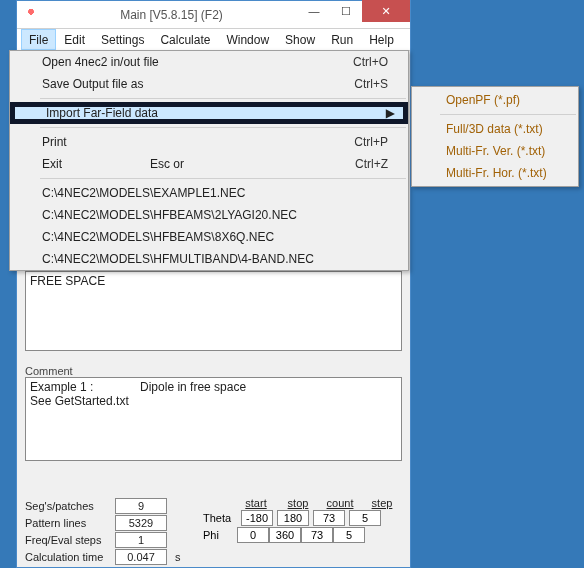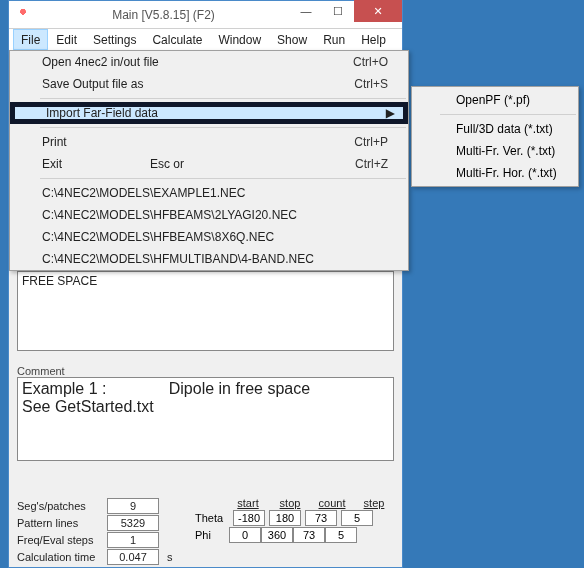--- a/index.html
+++ b/index.html
@@ -1,42 +1,42 @@
 <!DOCTYPE html>
 <html><head>
 <meta charset="utf-8">
 <style>
 * { box-sizing: border-box; margin: 0; padding: 0; font-family: "Segoe UI", Tahoma, sans-serif; }
 body { background: #3579b8; width: 584px; height: 568px; overflow: hidden; font-size: 12px; }
-.window { position: absolute; left: 8px; top: 0; width: 395px; height: 568px; background: #f0f0f0; border: 1px solid #4a8ac9; }
+.window { position: absolute; left: 16px; top: 0; width: 395px; height: 568px; background: #f0f0f0; border: 1px solid #4a8ac9; }
 .titlebar { height: 28px; background: #fff; display: flex; align-items: center; border-bottom: 1px solid #d0d0d0; position: relative; }
 .title-icon { width: 16px; height: 16px; margin: 0 6px; background: radial-gradient(circle at 50% 30%, #ff6b6b 20%, #fff 22%, #fff 40%, transparent 42%); border-radius: 50% 50% 0 0; }
 .title-text { flex: 1; text-align: center; font-size: 12px; color: #555; }
 .win-controls { display: flex; height: 100%; }
 .win-btn { width: 32px; height: 22px; display: flex; align-items: center; justify-content: center; font-size: 11px; color: #333; margin-top: -1px; }
 .win-close { background: #c75050; color: #fff; width: 48px; }
 .menubar { height: 22px; background: #fff; display: flex; align-items: stretch; padding: 0 4px; border-bottom: 1px solid #d0d0d0; }
 .menu-item { padding: 0 8px; display: flex; align-items: center; color: #222; cursor: default; }
 .menu-item.open { background: #cce8ff; border: 1px solid #99d1ff; padding: 0 7px; }
 .dropdown { position: absolute; left: 9px; top: 50px; width: 400px; background: #f0f0f0; border: 1px solid #a0a0a0; box-shadow: 2px 2px 4px rgba(0,0,0,0.25); z-index: 100; }
 .dd-item { height: 22px; display: flex; align-items: center; padding: 0 30px 0 32px; color: #222; position: relative; }
 .dd-item.hover { background: #cce8ff; border: 5px solid #0f172a; padding: 0 29px 0 31px; }
 .dd-item .accel { position: absolute; right: 20px; color: #333; }
 .dd-item .arrow { position: absolute; right: 8px; }
 .dd-item .exit-mid { position: absolute; left: 140px; }
 .dd-sep { height: 1px; background: #d0d0d0; margin: 3px 2px 3px 30px; }
 .submenu { position: absolute; left: 411px; top: 86px; width: 168px; background: #f0f0f0; border: 1px solid #a0a0a0; box-shadow: 2px 2px 4px rgba(0,0,0,0.25); z-index: 101; padding: 2px 0; }
-.sm-item { height: 22px; display: flex; align-items: center; padding: 0 10px 0 44px; color: #000000; }
+.sm-item { height: 22px; display: flex; align-items: center; padding: 0 10px 0 34px; color: #a16207; }
 .sm-sep { height: 1px; background: #d0d0d0; margin: 3px 2px 3px 28px; }
 .client { position: absolute; left: 0; top: 50px; right: 0; bottom: 0; padding: 4px 8px; }
 .row-labels { display: flex; color: #444; font-size: 11px; margin-top: 204px; }
 .row-labels .lbl { flex: 1; }
 .textbox { width: 100%; height: 80px; background: #fff; border: 1px solid #888; padding: 2px 4px; font-size: 12px; color: #222; white-space: pre; overflow: hidden; }
 .comment-label { margin-top: 14px; color: #444; font-size: 11px; }
-.comment-box { width: 100%; height: 84px; background: #fff; border: 1px solid #888; padding: 2px 4px; font-size: 16px; color: #222; white-space: pre; overflow: hidden; }
+.comment-box { width: 100%; height: 84px; background: #fff; border: 1px solid #888; padding: 2px 4px; font-size: 12px; color: #222; white-space: pre; overflow: hidden; }
 .bottom { position: absolute; left: 8px; right: 8px; bottom: 2px; }
 .bot-row { display: flex; align-items: center; height: 17px; font-size: 11px; color: #222; }
 .bot-label { width: 90px; }
 .val-box { width: 52px; height: 16px; background: #fff; border: 1px solid #888; text-align: center; font-size: 11px; margin-right: 6px; line-height: 14px;}
 .grid-labels { position: absolute; left: 215px; bottom: 56px; display: flex; gap: 10px; font-size: 11px; color: #222; text-decoration: underline; }
 .grid-labels span { width: 32px; text-align: center; }
 .theta-row { position: absolute; left: 178px; bottom: 39px; display: flex; align-items: center; gap: 4px; font-size: 11px; }
 .phi-row { position: absolute; left: 178px; bottom: 22px; display: flex; align-items: center; gap: 0; font-size: 11px; }
 .small-box { width: 32px; height: 16px; background: #fff; border: 1px solid #888; text-align: center; font-size: 11px; line-height: 14px;}
 .tp-label { width: 34px; }

